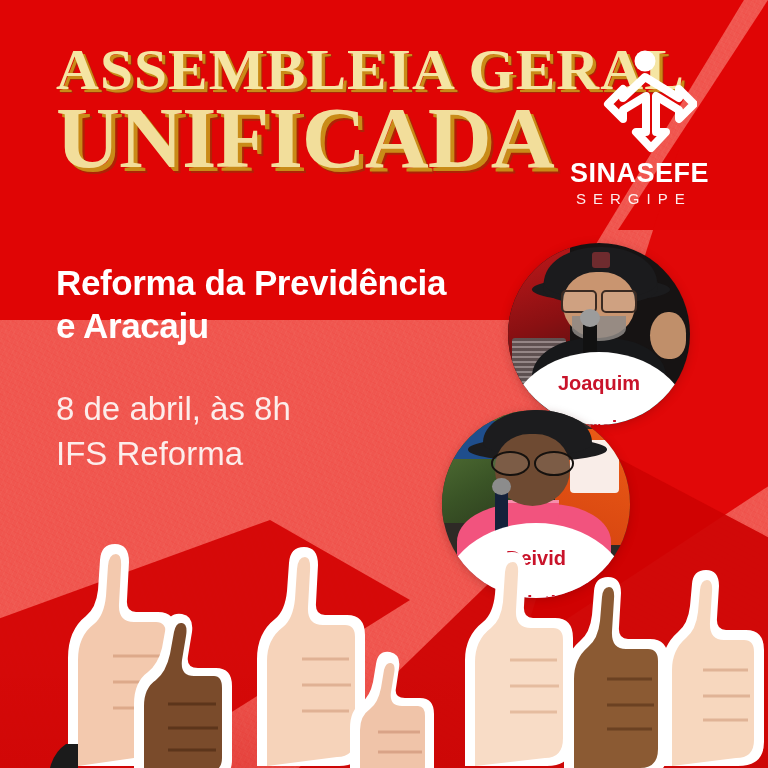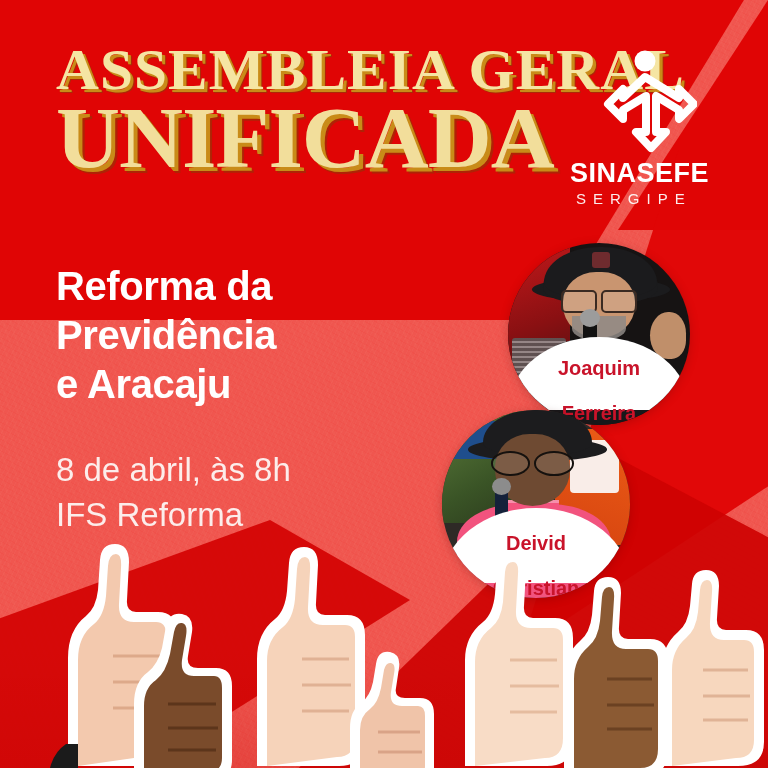--- a/index.html
+++ b/index.html
@@ -154,21 +154,21 @@
   .copy {
     position: absolute;
     left: 56px;
     top: 262px;
     width: 430px;
     z-index: 6;
   }
   .copy-title {
     color: #FFFFFF;
     font-weight: 700;
-    font-size: 40px;
+    font-size: 35px;
     line-height: 1.22;
     letter-spacing: -0.4px;
   }
   .copy-details {
     margin-top: 40px;
     color: #FCEDEB;
     font-weight: 300;
     font-size: 33px;
     line-height: 1.34;
     letter-spacing: 0px;
@@ -262,21 +262,21 @@
                background:#14213A; border-radius:4px; }
   .sc-d-micball{position:absolute; left:26.5%; top:36%; width:10%; height:9%;
                background:#8C8C8C; border-radius:50%; }
   .sc-d-micbtm{position:absolute; left:28%; top:72%; width:7%; height:5%;
                background:#E3B52C; border-radius:2px; }
   .sc-d-hand { position:absolute; left:46%; top:62%; width:24%; height:26%;
                background:#7A5238; border-radius:46% 50% 50% 44%; }
 
   .ph-label {
     position: absolute;
-    left: 0; right: 0; bottom: 15px;
+    left: 0; right: 0; bottom: 0;
     height: 40%;
     background: #FFFFFF;
     border-radius: 50% 50% 0 0 / 100% 100% 0 0;
     display: flex;
     align-items: flex-start;
     justify-content: center;
     padding-top: 11%;
     box-sizing: border-box;
   }
   .ph-label span {

